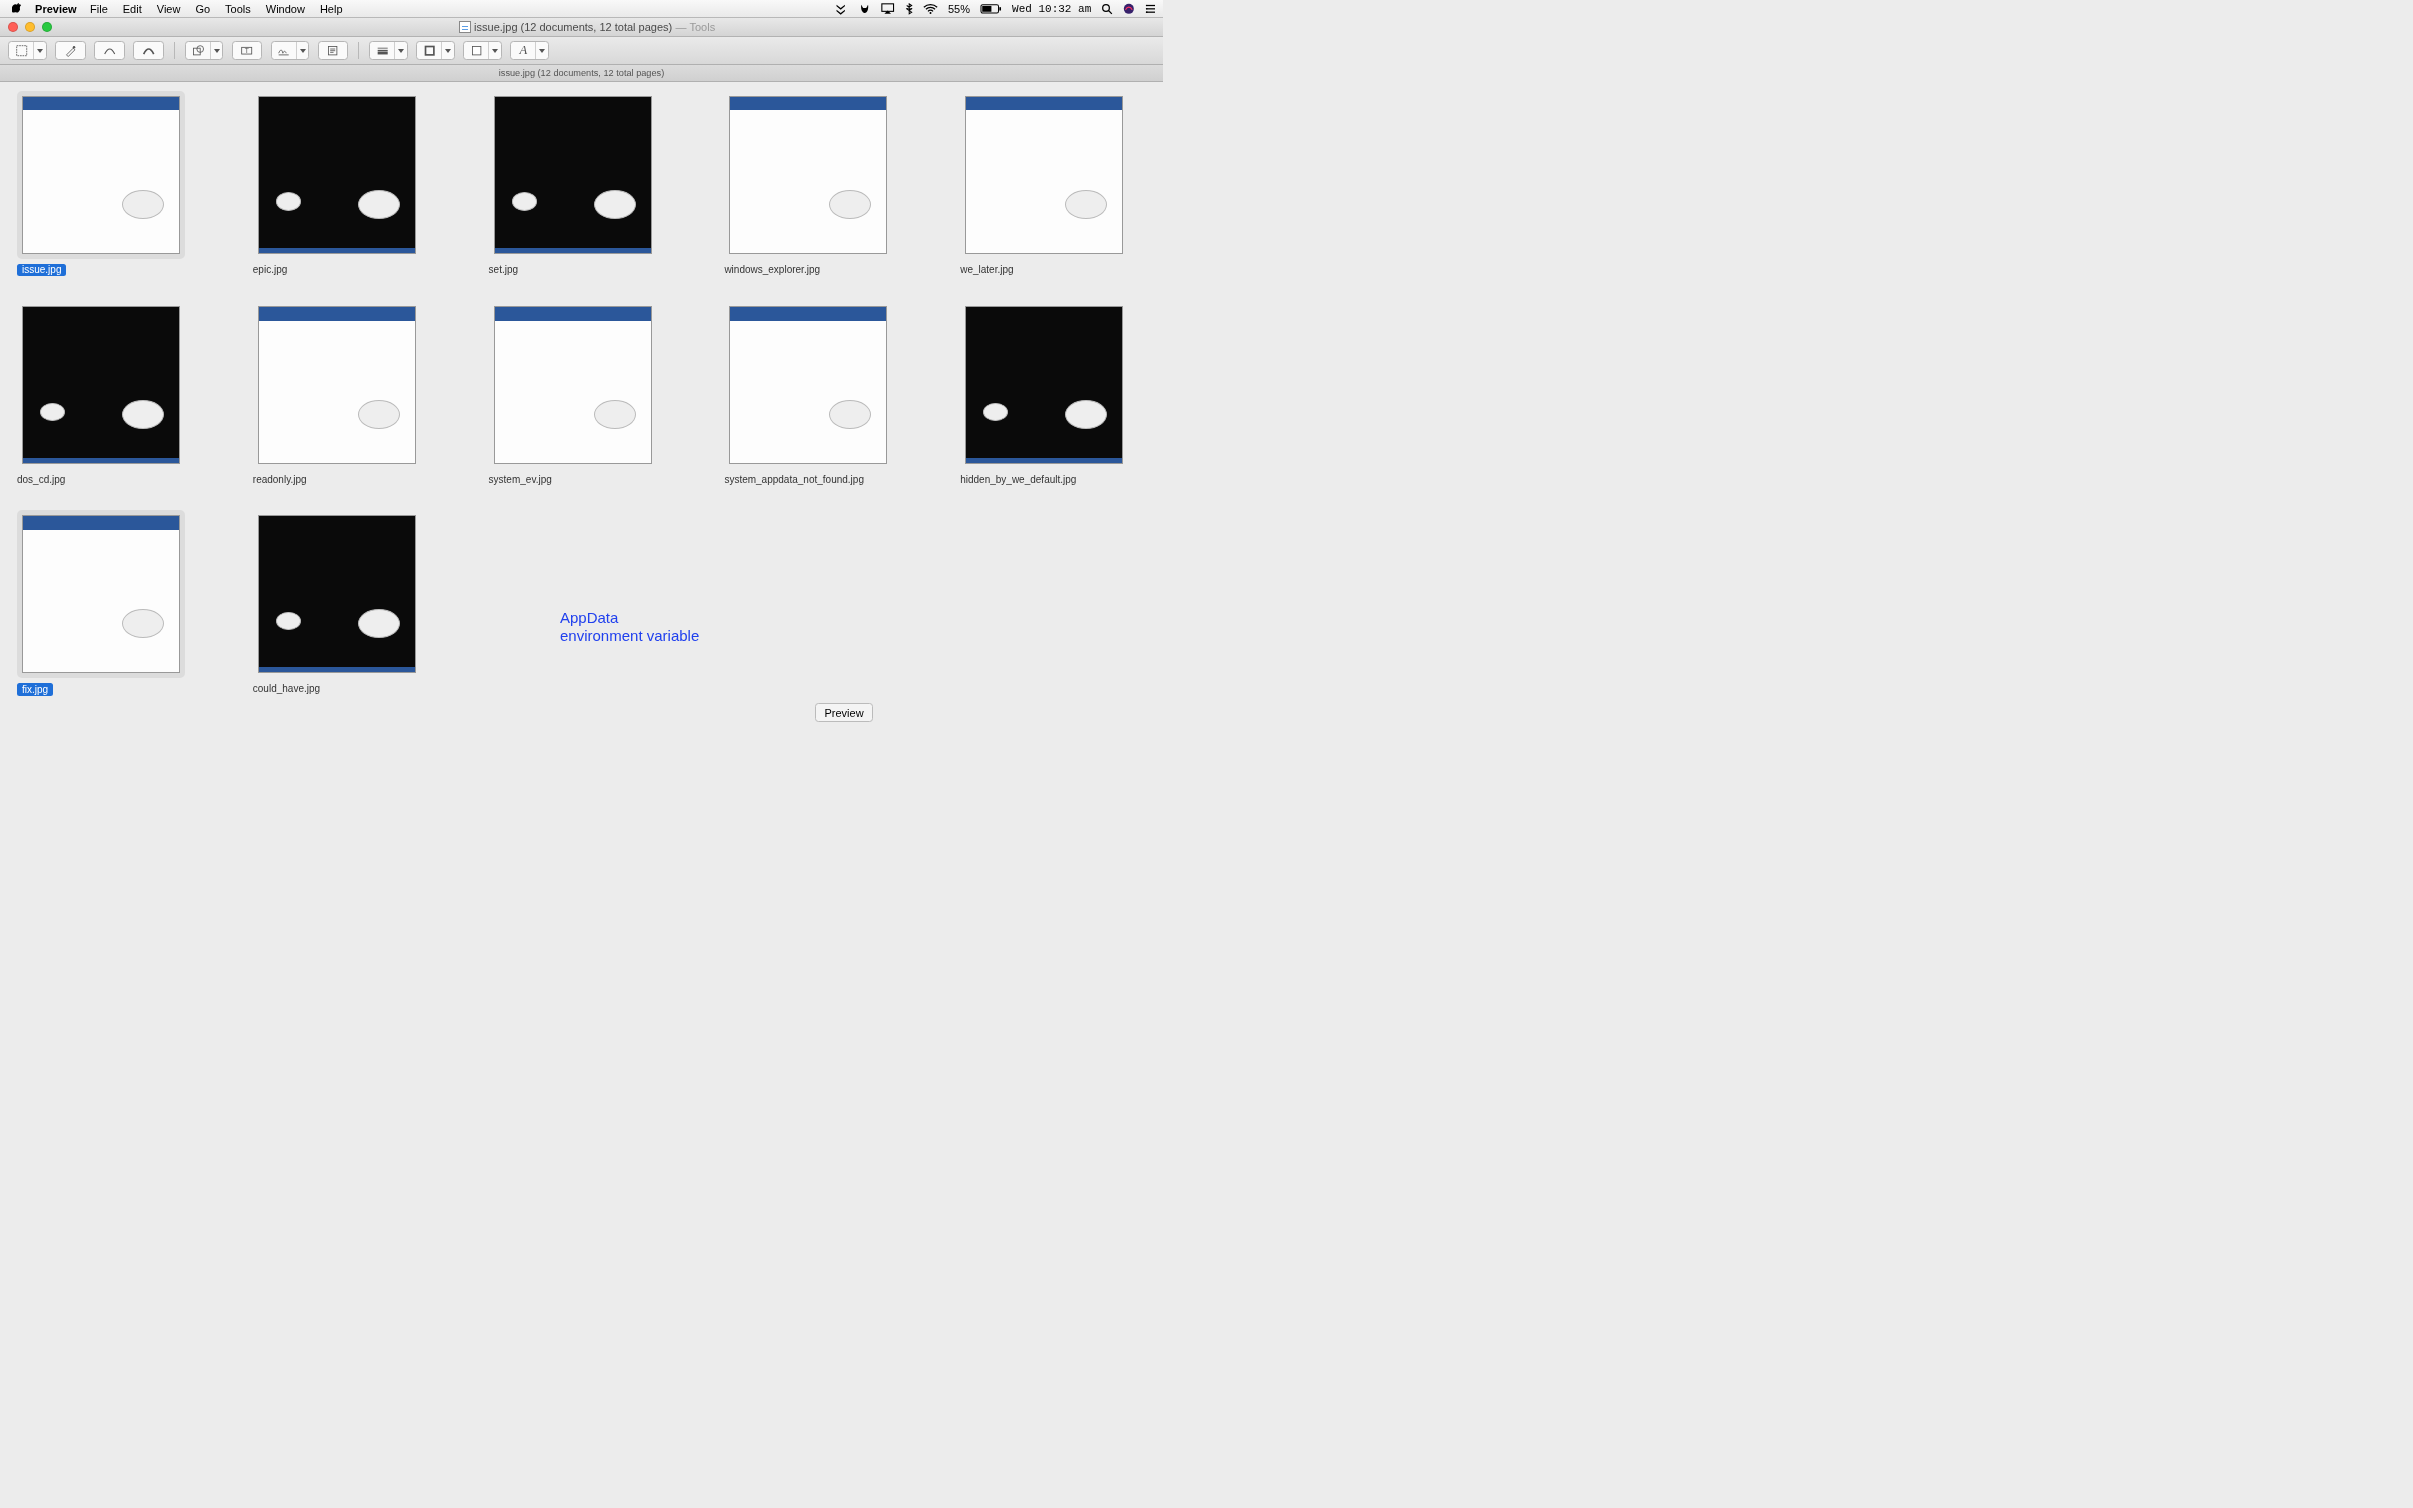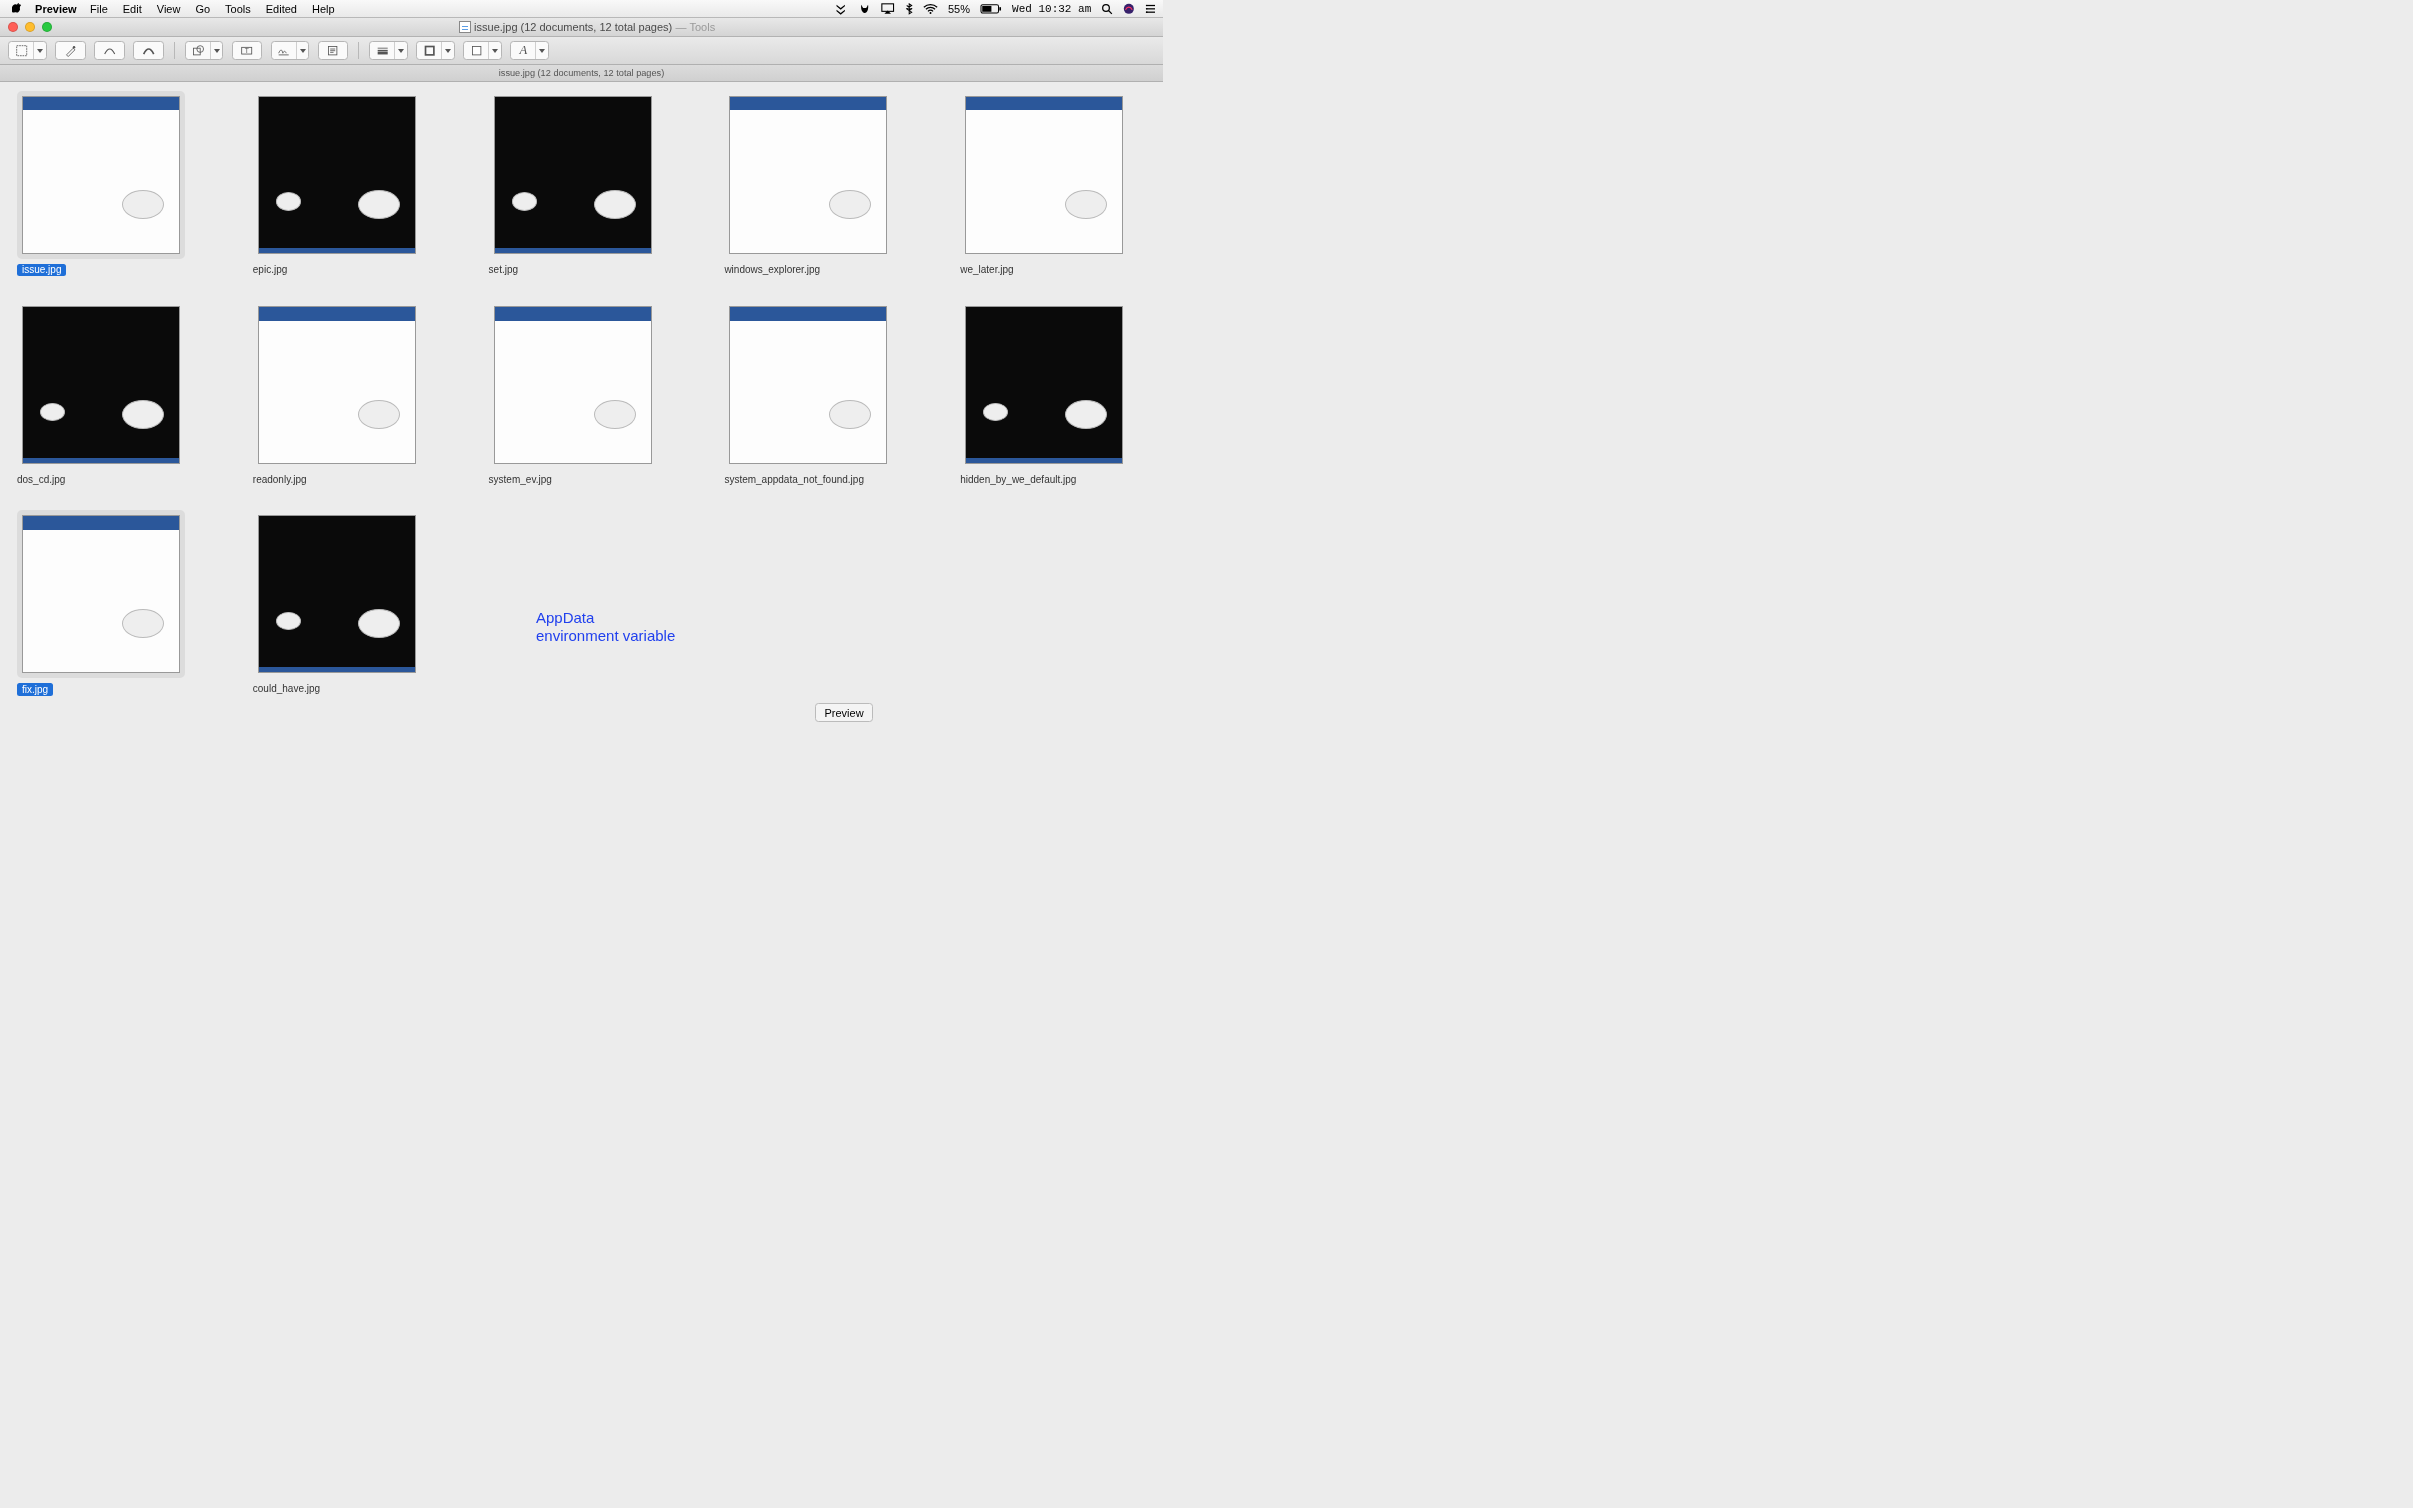--- a/index.html
+++ b/index.html
@@ -182,21 +182,21 @@
 .label.selected {
   background: #1f6fd8;
   color: #fff;
   padding: 0.8px 5px;
   border-radius: 2.5px;
 }
 
 
 .text-edit {
   position:absolute;
-  left: 536px; top: 591px;
+  left: 560px; top: 591px;
   font-size: 15px;
   color: #2040ee;
   line-height: 1.15;
 }
 
 
 .dock-tip {
   position:absolute;
   bottom: 5px; right: 290px;
   background: #f4f4f4;
@@ -214,21 +214,21 @@
     <svg viewBox="0 0 14 14">
         <path fill="#000" d="M9.3 1.2c0 .8-.3 1.5-.8 2-.6.6-1.4 1-2.1.9 0-.8.4-1.6.9-2.1.5-.5 1.4-.9 2-.8zM11 10.8c-.4.9-.6 1.3-1.1 2.1-.7 1.1-1.7 2.5-2.9 2.5-1.1 0-1.4-.7-2.9-.7s-1.8.7-2.9.7c-1.2 0-2.2-1.3-2.9-2.4C-2.3 10.5-.9 6 .8 4.4c1-.9 2.2-1.5 3.3-1.5 1.2 0 1.9.7 2.9.7S8.6 2.9 10 2.9c1 0 2 .5 2.7 1.4-2.4 1.3-2 4.7-1.7 6.5z" transform="scale(0.8) translate(1,-1)"></path>
       </svg>
   </span>
   <span class="app-name">Preview</span>
   <span class="menu-item">File</span>
   <span class="menu-item">Edit</span>
   <span class="menu-item">View</span>
   <span class="menu-item">Go</span>
   <span class="menu-item">Tools</span>
-  <span class="menu-item">Edited</span>
+  <span class="menu-item">Window</span>
   <span class="menu-item">Help</span>
 
   <span class="spacer"></span>
 
   <span class="status">
     <span>
       <svg width="13.4" height="11.7" viewBox="0 0 16 14">
           <path fill="#000" d="M3 2l5 4 5-4v2l-5 4-5-4z"></path>
           <path fill="#000" d="M3 8l5 4 5-4v2l-5 4-5-4z"></path>
         </svg>

